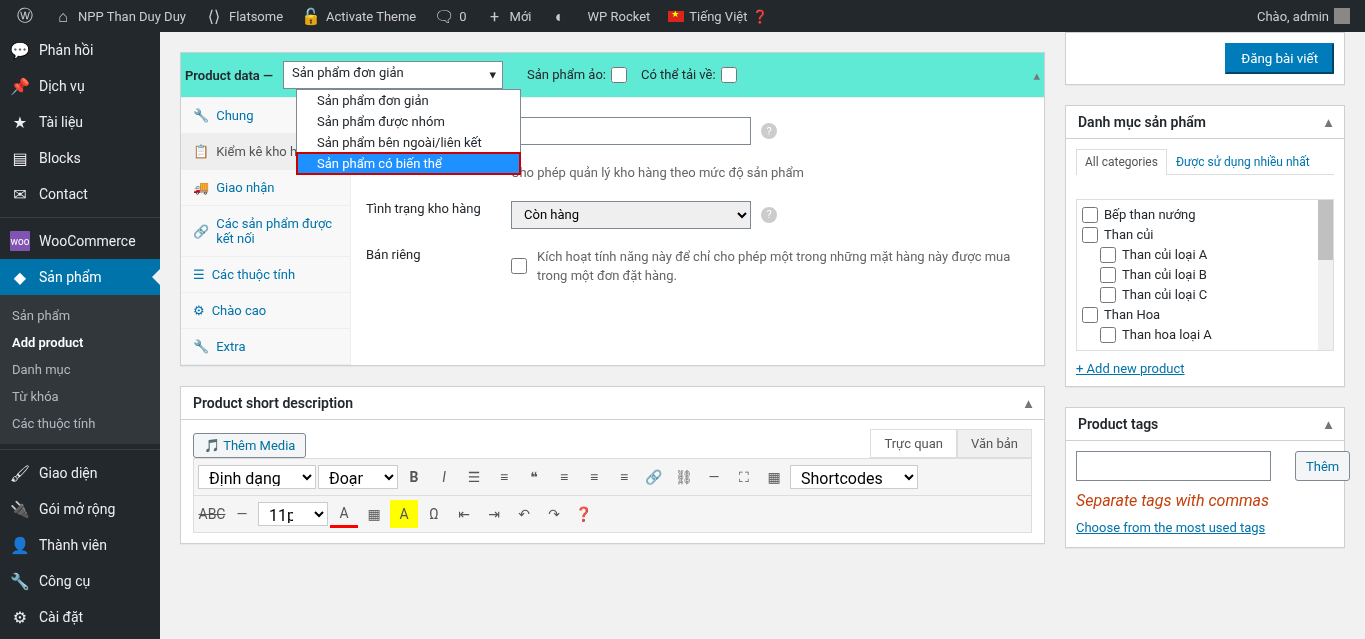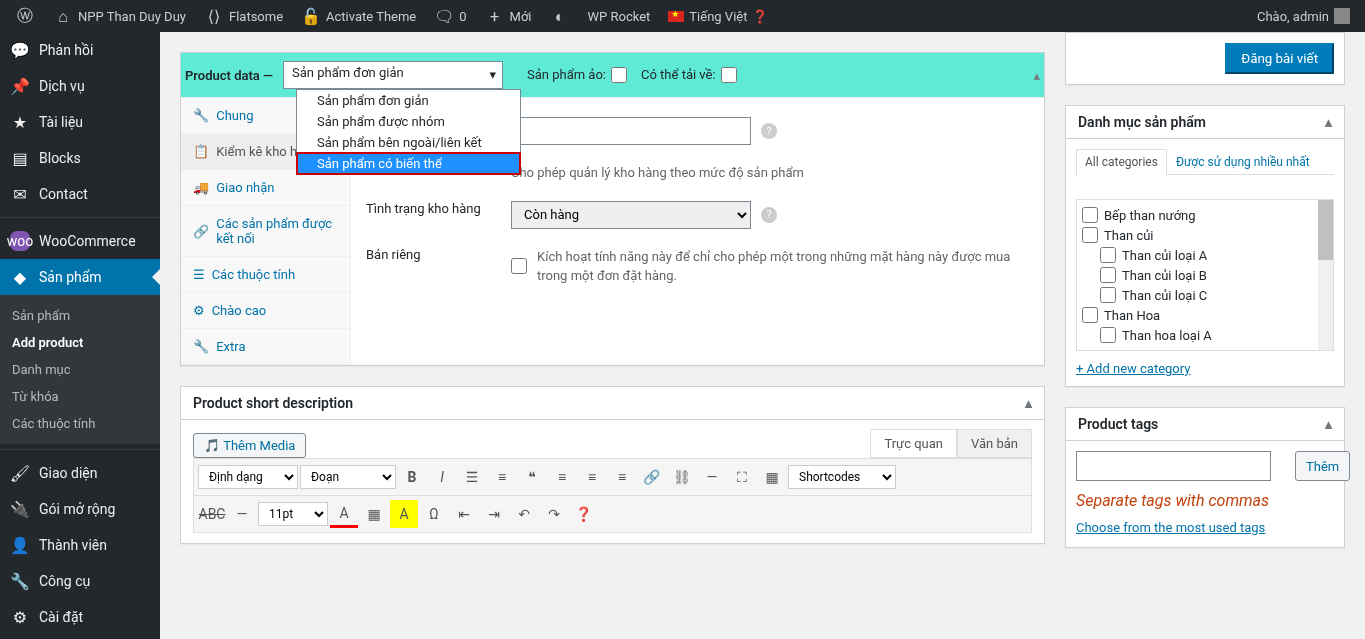--- a/index.html
+++ b/index.html
@@ -46,34 +46,34 @@
 .dd-item{padding:3px 20px;font-size:13px;cursor:pointer}
 .dd-item.highlighted{background:#1e90ff;color:#fff;outline:2px solid #c00;outline-offset:-1px}
 .button{background:#f3f5f6;border:1px solid #7e8993;border-radius:3px;padding:4px 10px;font-size:13px;cursor:pointer;color:#0071a1}
 .button-primary{background:#007cba;border-color:#007cba;color:#fff;padding:6px 14px}
 .publish-box{padding:10px;text-align:right}
 .cat-box{padding:10px}
 .tabs-nav{display:flex;border-bottom:1px solid #ddd;margin-bottom:24px}
 .tabs-nav-item{padding:5px 8px;font-size:12px;color:#0073aa;cursor:pointer;border:1px solid transparent;border-bottom:none}
 .tabs-nav-item.active{border-color:#ddd;background:#fff;color:#555;margin-bottom:-1px}
 .cat-list{max-height:170px;overflow-y:auto;border:1px solid #ddd;padding:5px;position:relative}
-.cat-item{display:flex;align-items:center;gap:6px;padding:2px 0;font-size:13px}
+.cat-item{display:flex;gap:6px;padding:2px 0;font-size:13px}
 .cat-item.child{padding-left:18px}
 .cat-scroll{position:absolute;right:0;top:0;width:15px;height:100%;background:#f0f0f0}
 .cat-scroll-thumb{background:#c0c0c0;width:100%;height:60px}
 .link{color:#0073aa;cursor:pointer;text-decoration:underline}
 .tag-input-row{display:flex;gap:24px;padding:10px}
 .tag-input-row input{flex:1;border:1px solid #7e8993;padding:3px 8px;min-height:30px}
 .tag-desc{padding:0 10px 10px;color:#c2410c;font-style:italic;font-size:16px}
 .editor-tabs{display:flex;justify-content:flex-end;border-bottom:1px solid #ddd;margin-top:-1px}
 .editor-tab{padding:6px 13px;border:1px solid #ddd;border-bottom:none;background:#f0f0f0;font-size:13px;cursor:pointer;color:#555}
 .editor-tab.active{background:#fff}
 .toolbar-row{background:#f5f5f5;border:1px solid #ddd;padding:4px;display:flex;align-items:center;gap:2px;flex-wrap:wrap}
 .tb-btn{width:28px;height:28px;display:inline-flex;align-items:center;justify-content:center;cursor:pointer;font-size:14px;color:#555}
-.tb-select{border:1px solid #ccc;padding:2px 18px 2px 6px;font-size:12px;background:#fff;height:24px}
+.tb-select{border:1px solid #ccc;padding:2px 18px 2px 6px;font-size:16px;background:#fff;height:24px}
 .short-desc-box{position:relative}
 input[type=checkbox]{width:16px;height:16px}
 </style>
 </head>
 <body>
 
 <div class="topbar">
   <div class="topbar-left">
     <span class="topbar-item">
         <span class="dashicon">ⓦ</span>
@@ -135,21 +135,21 @@
     <div class="menu-item">
         <span class="dashicon">▤</span>
         <span>Blocks</span>
       </div>
     <div class="menu-item">
         <span class="dashicon">✉</span>
         <span>Contact</span>
       </div>
     <div class="menu-sep"></div>
     <div class="menu-item">
-        <span class="dashicon" style="background:#7f54b3;border-radius:7px;font-size:14px;color:#fff">woo</span>
+        <span class="dashicon" style="background:#7f54b3;border-radius:1px;font-size:10px;color:#fff">woo</span>
         <span>WooCommerce</span>
       </div>
     <div class="menu-item current">
         <span class="dashicon">◆</span>
         <span>Sản phẩm</span>
       </div>
     <div class="submenu">
       <div class="submenu-item">Sản phẩm</div>
       <div class="submenu-item current">Add product</div>
       <div class="submenu-item">Danh mục</div>
@@ -281,21 +281,21 @@
         <div style="padding:10px 12px">
           <div style="display:flex;align-items:flex-end;justify-content:space-between">
             <button class="button">🎵 <span>Thêm Media</span></button>
             <div class="editor-tabs">
               <div class="editor-tab active">Trực quan</div>
               <div class="editor-tab">Văn bản</div>
             </div>
           </div>
           <div class="toolbar-row">
             <select class="tb-select"><option>Định dạng</option></select>
-            <select class="tb-select" style="width:96px"><option>Đoạn</option></select>
+            <select class="tb-select" style="width:80px"><option>Đoạn</option></select>
             <span class="tb-btn">
                 <b>B</b>
               </span>
             <span class="tb-btn">
                 <i>I</i>
               </span>
             <span class="tb-btn">☰</span>
             <span class="tb-btn">≡</span>
             <span class="tb-btn">❝</span>
             <span class="tb-btn">≡</span>
@@ -372,21 +372,21 @@
                 <span>Than Hoa</span>
               </div>
             <div class="cat-item child">
                 <input type="checkbox" style="">
                 <span>Than hoa loại A</span>
               </div>
             <div class="cat-scroll">
                 <div class="cat-scroll-thumb"></div>
               </div>
           </div>
-          <div style="margin-top:10px"><span class="link">+ Add new category</span></div>
+          <div style="margin-top:10px"><span class="link">+ Add new product</span></div>
         </div>
       </div>
 
       <div class="postbox">
         <div class="postbox-header">
           <span>Product tags</span>
           <span class="toggle-indicator">▴</span>
         </div>
         <div class="tag-input-row">
           <input type="text" style="">

